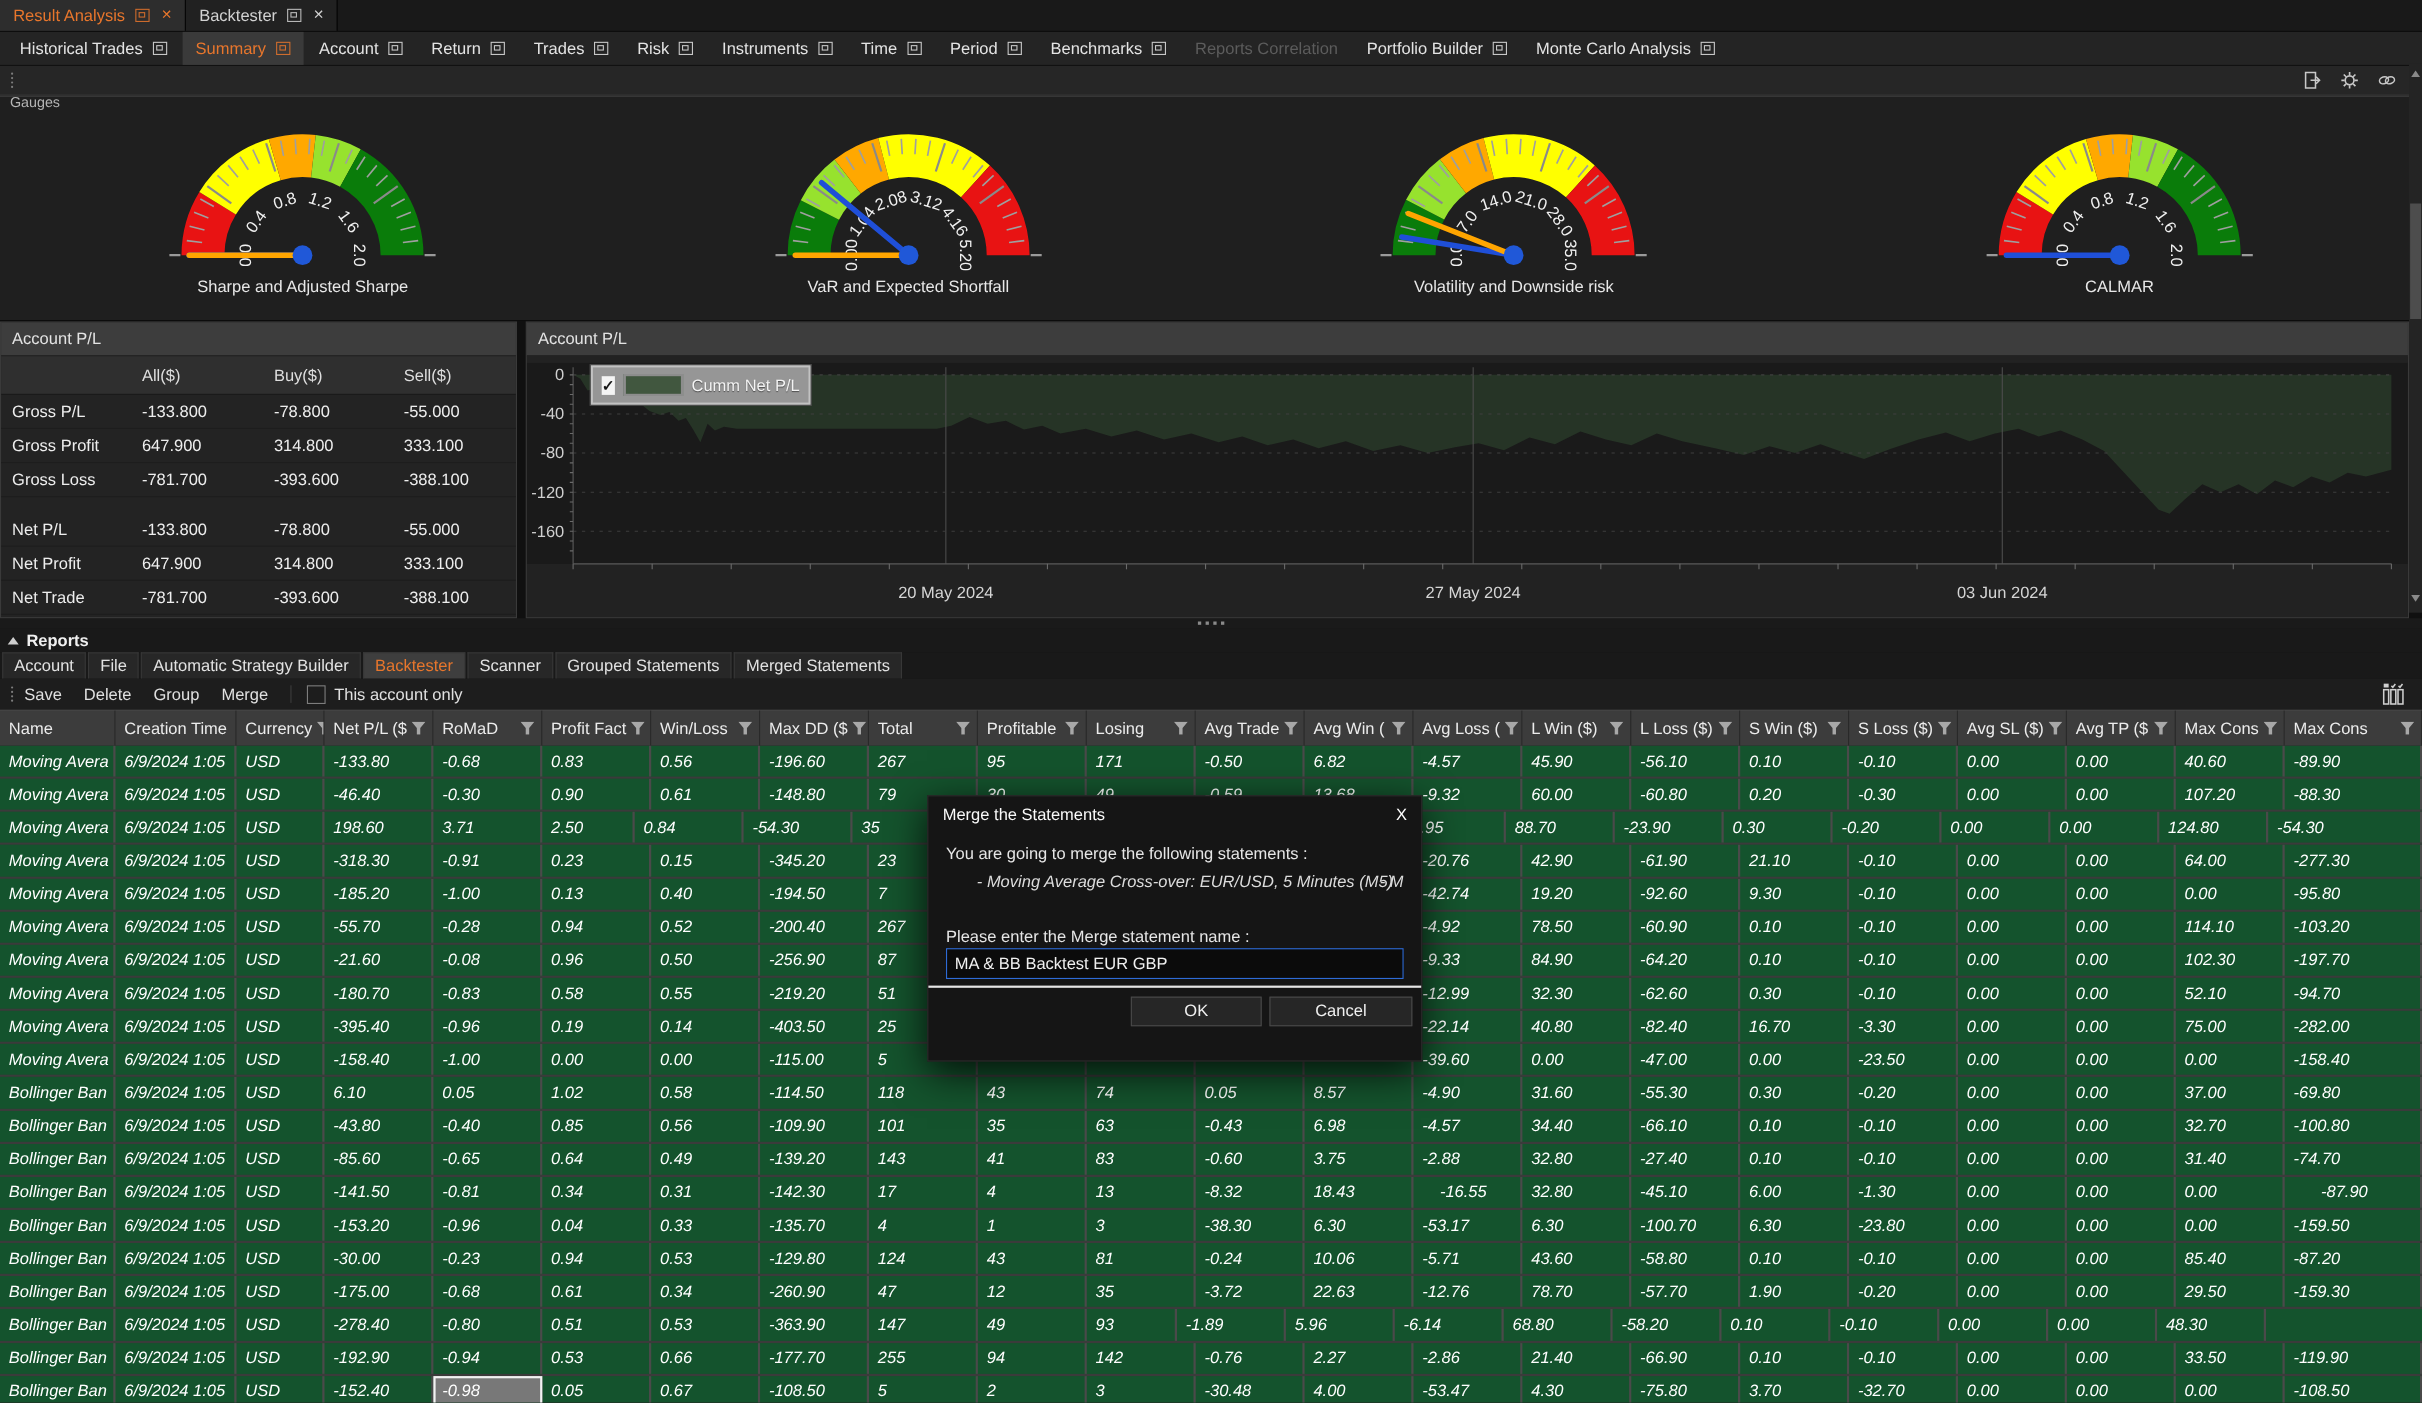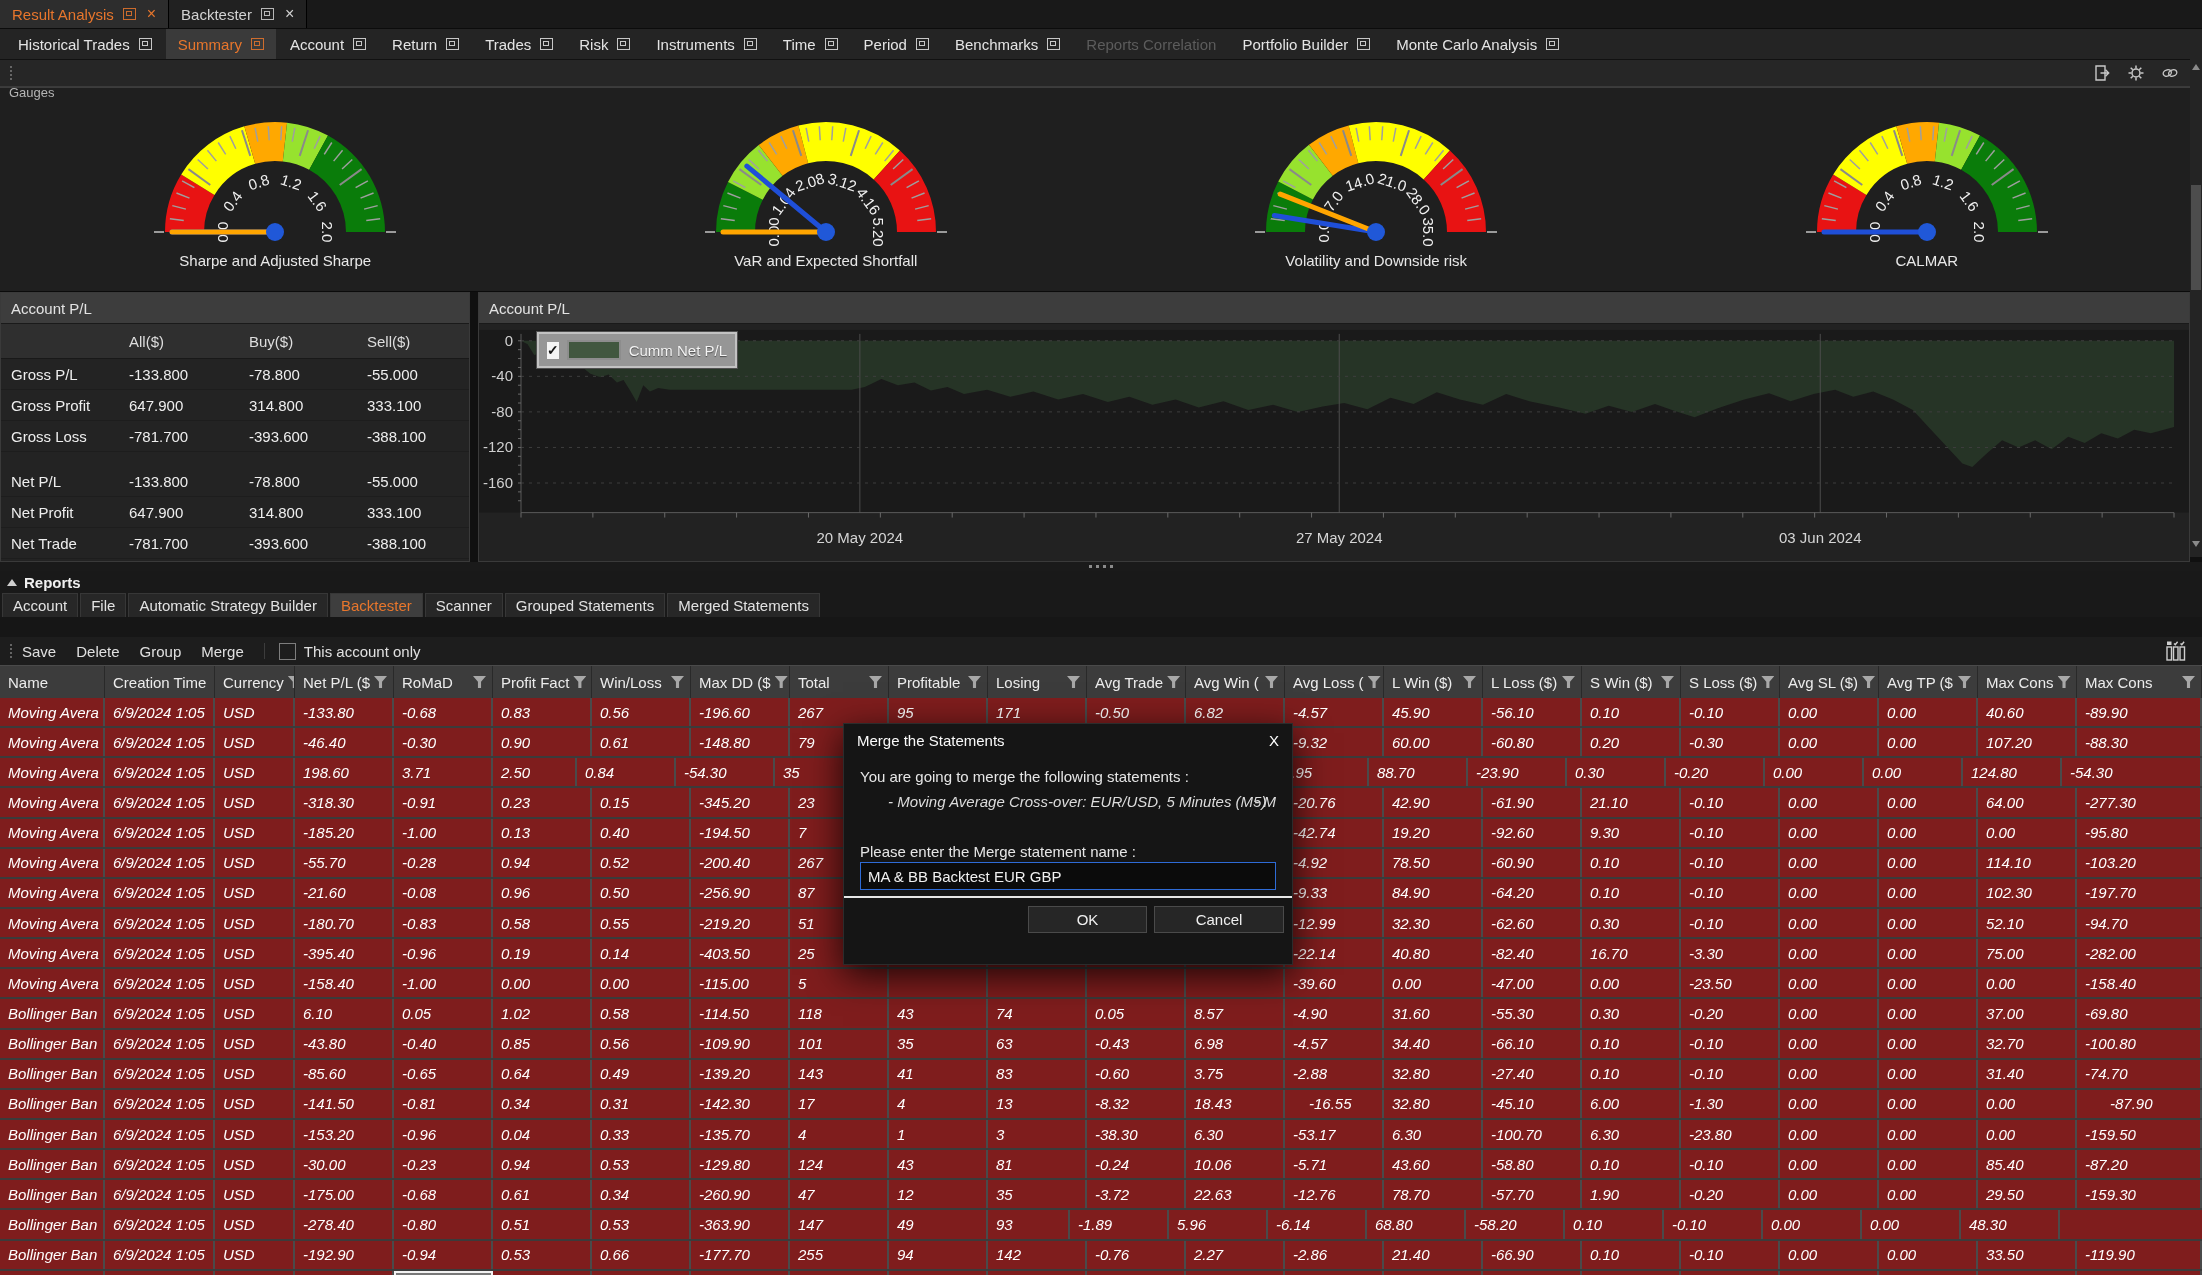--- a/index.html
+++ b/index.html
@@ -56,31 +56,31 @@
   
   .splitter{height:9px;background:#1a1a1a;display:flex;align-items:center;justify-content:center;gap:4px;cursor:row-resize;}
   .splitter i{width:3px;height:3px;background:#8a8a8a;}
 
   
   .rep-header{height:22px;background:#191919;display:flex;align-items:center;gap:7px;padding-left:7px;font-size:15px;font-weight:bold;color:#f0f0f0;}
   .tri{width:0;height:0;border-left:5px solid transparent;border-right:5px solid transparent;border-bottom:7px solid #cfcfcf;cursor:pointer;}
   .rep-tabs{height:24px;background:#191919;display:flex;gap:2px;padding-left:2px;}
   .rep-tab{display:flex;align-items:center;padding:0 10px;font-size:15px;background:#272727;color:#e2e2e2;border:1px solid #373737;border-bottom:none;cursor:pointer;}
   .rep-tab.active{background:#3e3e3e;color:#e8762c;}
-  .rep-toolbar{height:28px;background:#1d1d1d;display:flex;align-items:center;font-size:15px;color:#e0e0e0;position:relative;margin-top:20px;}
+  .rep-toolbar{height:28px;background:#1d1d1d;display:flex;align-items:center;font-size:15px;color:#e0e0e0;position:relative;}
   .rep-toolbar .btn{margin-right:20px;cursor:pointer;}
   .vsep{width:1px;height:16px;background:#3c3c3c;margin-right:14px;}
   .cbx{width:15px;height:15px;border:1px solid #7d7d7d;background:#1d1d1d;display:inline-block;margin-right:8px;cursor:pointer;}
   .col-chooser{position:absolute;right:14px;top:3px;cursor:pointer;}
 
   .grid-head{display:flex;height:32px;background:#3c3c3c;border-top:1px solid #4a4a4a;font-size:15px;color:#ececec;}
   .gh-cell{display:flex;align-items:center;justify-content:space-between;padding:0 6px 0 8px;border-right:1px solid #292929;box-sizing:border-box;overflow:hidden;white-space:nowrap;cursor:pointer;}
   .funnel{width:13px;height:12px;min-width:13px;background:#a8a8a8;clip-path:polygon(0 0,100% 0,62% 48%,62% 100%,38% 100%,38% 48%);margin-left:4px;cursor:pointer;}
   .grid-body{background:#3b3b3b;}
-  .g-row{display:flex;height:30.15px;background:#7f1d1d;border-bottom:2px solid #3b3b3b;box-sizing:border-box;}
+  .g-row{display:flex;height:30.15px;background:#14532d;border-bottom:2px solid #3b3b3b;box-sizing:border-box;}
   .g-cell{font-style:italic;color:#fff;font-size:15px;display:flex;align-items:center;padding-left:8px;border-right:2px solid #4a4a4a;box-sizing:border-box;overflow:hidden;white-space:nowrap;cursor:default;}
   .g-cell.sel{outline:2px solid #f2f2f2;outline-offset:-2px;background:#787878;}
 
   
   .vscroll{position:absolute;top:58px;right:0;width:12px;height:499px;background:#242424;z-index:5;}
   .vscroll .arr{position:absolute;left:2px;width:0;height:0;cursor:pointer;}
   .vscroll .arr.up{top:6px;border-left:4px solid transparent;border-right:4px solid transparent;border-bottom:6px solid #8a8a8a;}
   .vscroll .arr.down{bottom:10px;border-left:4px solid transparent;border-right:4px solid transparent;border-top:6px solid #8a8a8a;}
   .vscroll .thumb{position:absolute;left:1px;top:127px;width:10px;height:105px;background:#4d4d4d;cursor:grab;}
 

